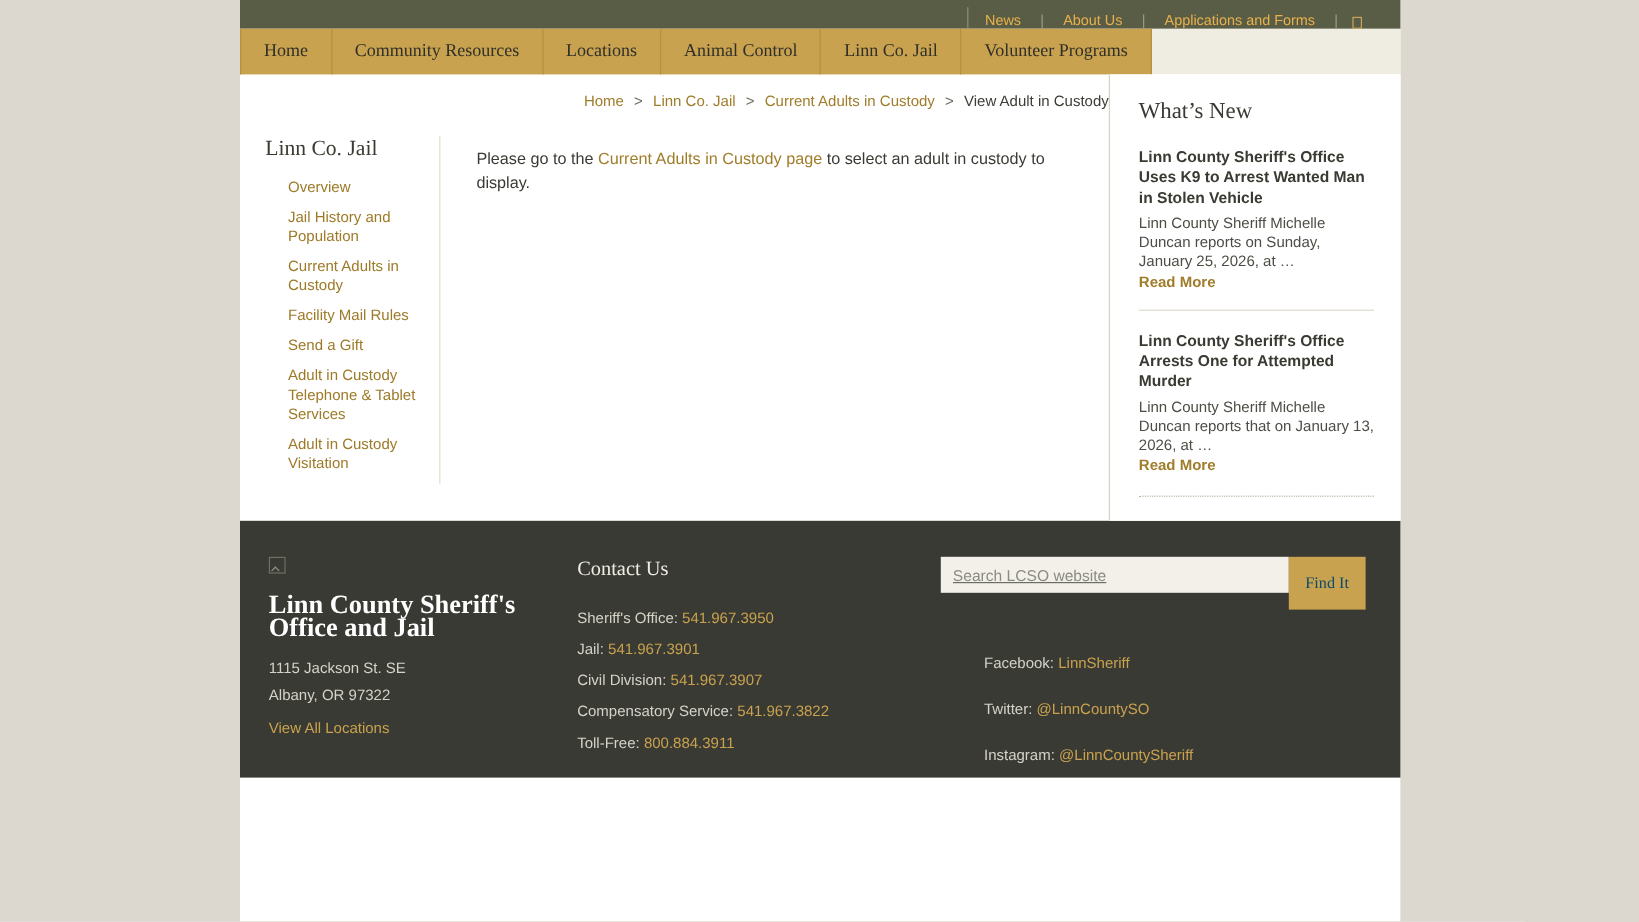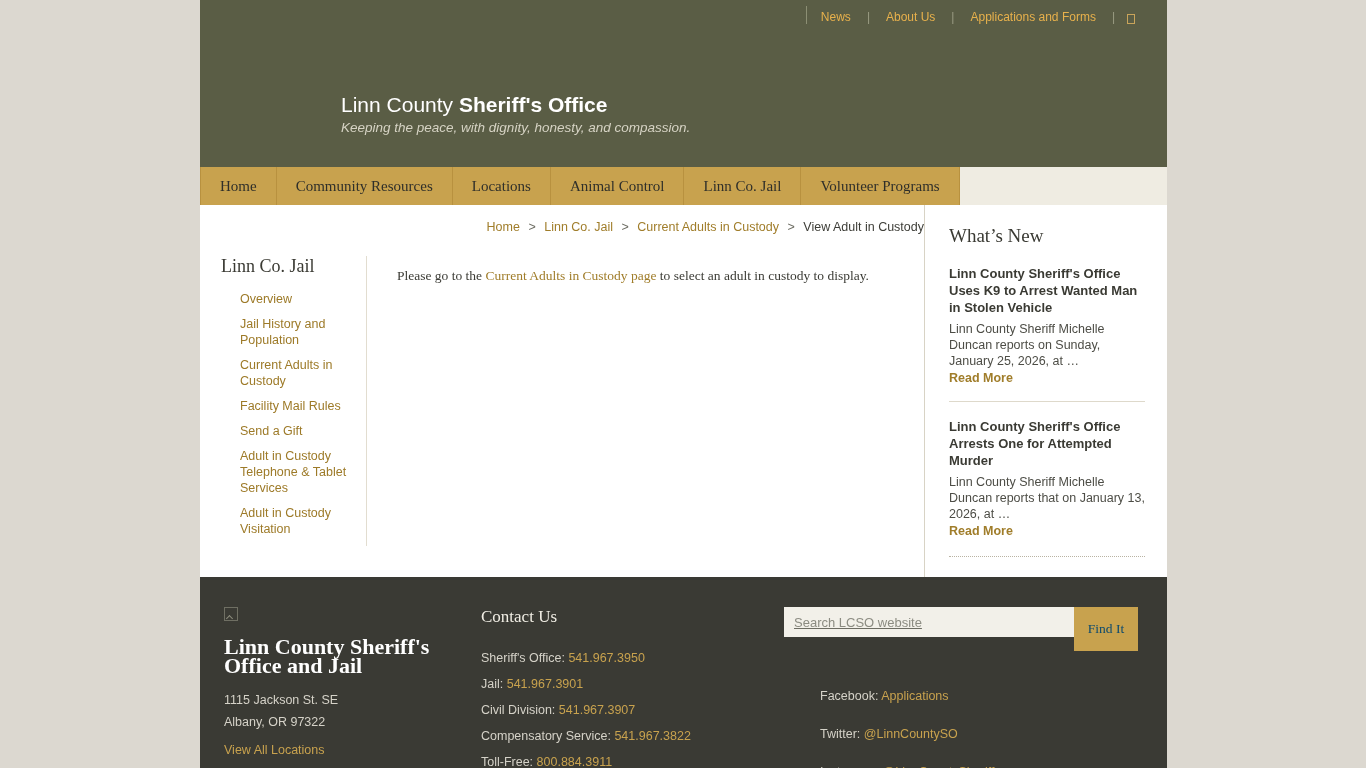--- a/index.html
+++ b/index.html
@@ -153,21 +153,20 @@
     flex: 1;
     padding: 0 24px 0 30px;
     border-left: 1px solid #e2ddd0;
     min-height: 290px;
   }
   .maincol p {
     margin: 10px 0 0 0;
     font-size: 13.5px;
     color: #3b3b35;
     line-height: 20px;
-    font-family: Liberation Serif, serif;
   }
   .maincol p a { color: #a07d2a; text-decoration: none; }
   
   .rightcol {
     width: 243px;
     border-left: 1px solid #d8d3c5;
     padding: 20px 22px 0 24px;
     background: #fff;
   }
   .rightcol h2 {
@@ -301,26 +300,20 @@
       <div class="divider"></div>
       <a href="#">News</a>
       <span class="sep">|</span>
       <a href="#">About Us</a>
       <span class="sep">|</span>
       <a href="#">Applications and Forms</a>
       <span class="sep">|</span>
       <span class="boxicon"></span>
     </div>
 
-    <div class="header">
-      <div class="title">
-        <span>Linn County </span><b>Sheriff's Office</b>
-      </div>
-      <div class="tagline">Keeping the peace, with dignity, honesty, and compassion.</div>
-    </div>
 
     <div class="navwrap">
       <div class="nav">
         <div class="item">Home</div>
         <div class="item">Community Resources</div>
         <div class="item">Locations</div>
         <div class="item">Animal Control</div>
         <div class="item">Linn Co. Jail</div>
         <div class="item">Volunteer Programs</div>
       </div>
@@ -427,21 +420,21 @@
 
       </div>
 
       <div class="fcol3">
         <div class="searchrow">
           <input class="searchinput" type="text" placeholder="Search LCSO website" style="">
           <button class="findbtn">Find It</button>
         </div>
         <div class="social-line">
           <span>Facebook:</span>
-          <a href="#">Applications</a>
+          <a href="#">LinnSheriff</a>
         </div>
         <div class="social-line">
           <span>Twitter:</span>
           <a href="#">@LinnCountySO</a>
         </div>
         <div class="social-line">
           <span>Instagram:</span>
           <a href="#">@LinnCountySheriff</a>
         </div>
       </div>

